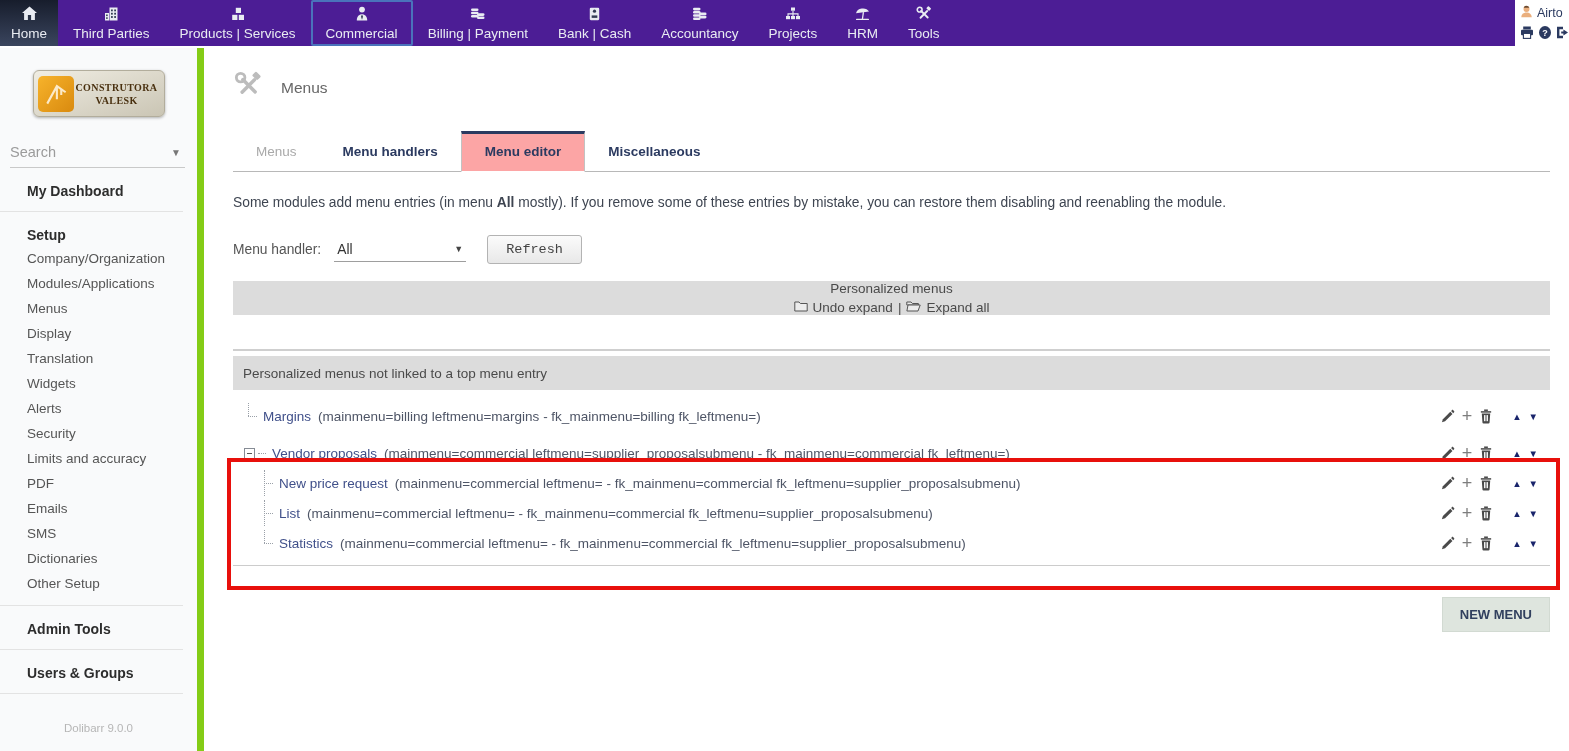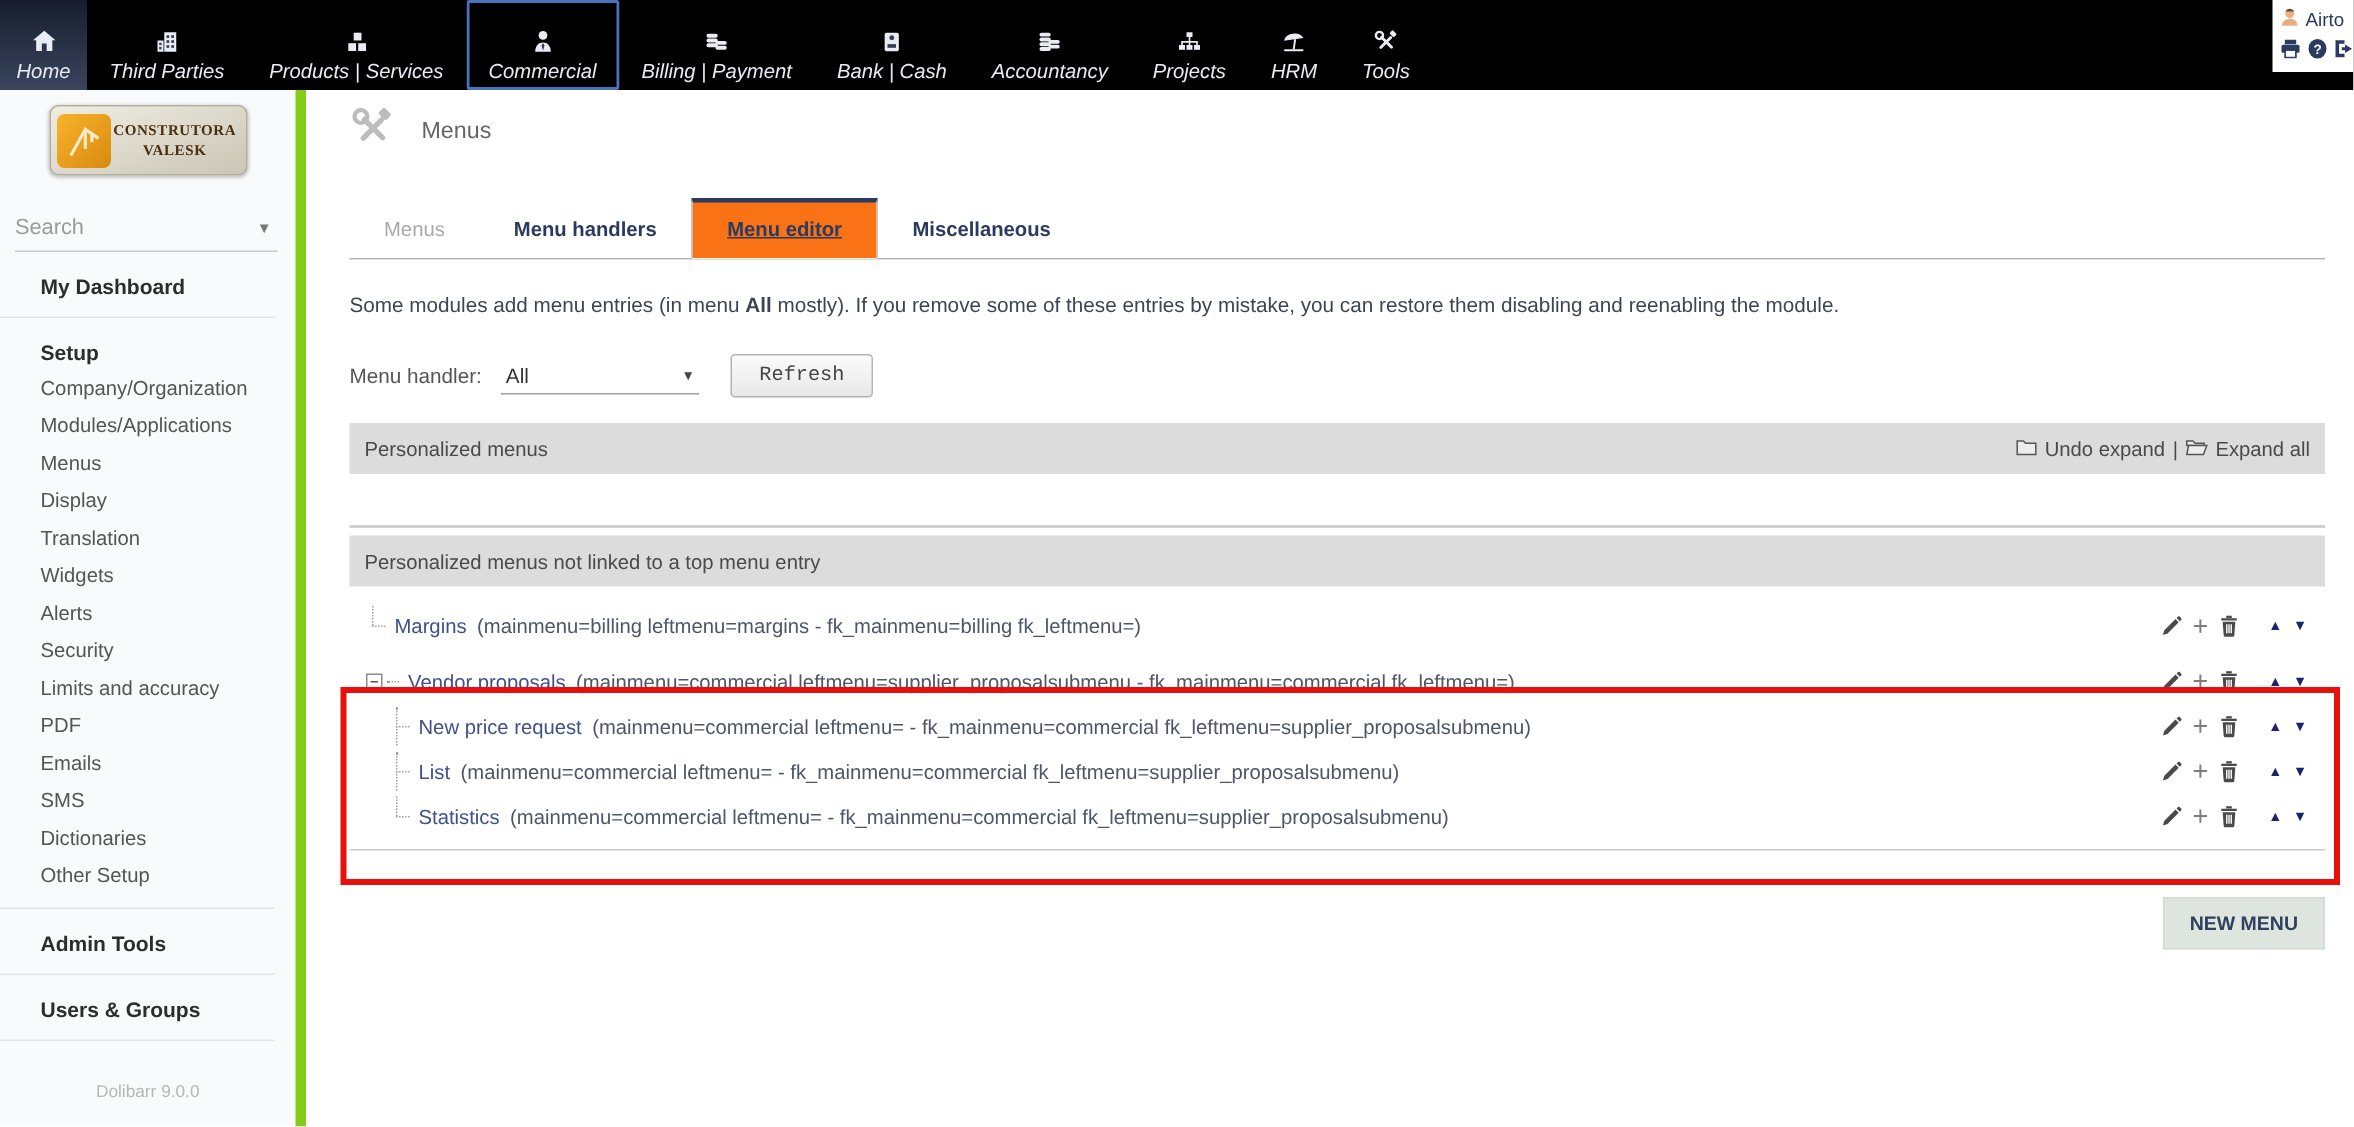--- a/index.html
+++ b/index.html
@@ -1,22 +1,22 @@
 <!DOCTYPE html>
 <html><head>
 <meta charset="utf-8">
 <style>
   * { margin:0; padding:0; box-sizing:border-box; }
   html,body { width:1569px; height:751px; overflow:hidden; background:#fff;
               font-family:"Liberation Sans", sans-serif; }
   .screen { position:relative; width:1569px; height:751px; overflow:hidden; }
 
   
-  .topbar { position:absolute; top:0; left:0; width:1569px; height:60px;
-            background:#000000; display:flex; align-items:stretch; color:#e9ecf2; z-index:5;font-style:italic; }
+  .topbar { position:absolute; top:0; left:0; width:1569px; height:46px;
+            background:#4c1d95; display:flex; align-items:stretch; color:#e9ecf2; z-index:5; }
   .nav-item { display:flex; flex-direction:column; align-items:center; justify-content:flex-end;
               padding:4px 15px 5px; font-size:13.5px; gap:3px; cursor:pointer; white-space:nowrap; }
   .nav-item .nicon { height:20px; display:flex; align-items:flex-end; }
   .nav-item.active { background:linear-gradient(180deg,#171d2c 0%,#3a455e 100%); padding:4px 11px 5px; }
   .nav-item.highlighted { box-shadow:inset 0 0 0 2px #4a73bb; border-radius:2px; }
   .user-block { position:absolute; right:0; top:0; width:54px; height:48px; background:#ffffff;
                 padding:5px 0 0 5px; overflow:hidden; z-index:6; }
   .user-line { display:flex; align-items:center; gap:4px; color:#2b3a60; font-size:12.5px; white-space:nowrap; }
   .icons-line { display:flex; gap:5px; margin-top:5px; align-items:center; }
   .help-circle { width:13px; height:13px; border-radius:50%; background:#2b3a60; color:#fff;
@@ -45,34 +45,34 @@
   .side-link { display:block; color:#555; font-size:13.5px; line-height:25px; cursor:pointer; text-decoration:none; }
   .version { position:absolute; bottom:17px; width:100%; text-align:center; color:#b6b6b6; font-size:11.5px; }
 
   
   .main { position:absolute; left:204px; top:48px; width:1365px; height:703px;
           background:#fff; padding:0 19px 0 29px; overflow:hidden; }
   .title-row { margin-top:22px; display:flex; align-items:center; gap:17px; color:#666; font-size:15.5px; }
   .tabs-row { margin-top:24px; display:flex; align-items:flex-end; border-bottom:1px solid #b8b8b8; height:43px; }
   .tab { padding:12px 23px; font-size:13.5px; font-weight:bold; color:#2b3a60; cursor:pointer; }
   .tab.muted { color:#a9a9a9; font-weight:normal; }
-  .tab.active { background:#f97316; border:1px solid #c2c2c2; border-top:3px solid #2b3a60;
-                border-bottom:1px solid #fff; margin-bottom:-1px; padding-top:10px;text-decoration:underline; }
+  .tab.active { background:#fca5a5; border:1px solid #c2c2c2; border-top:3px solid #2b3a60;
+                border-bottom:1px solid #fff; margin-bottom:-1px; padding-top:10px; }
   .desc { margin-top:20px; font-size:13.8px; color:#3e4551; line-height:21px; }
   .handler-row { margin-top:23px; display:flex; align-items:center; font-size:13.8px; color:#555; height:27px; }
   .handler-label { margin-right:13px; }
   .select { width:132px; border-bottom:1px solid #9e9e9e; display:flex; justify-content:space-between;
             align-items:center; padding:4px 3px; color:#333; margin-right:21px; cursor:pointer; }
   .select .caret { color:#444; font-size:9px; }
   .refresh-btn { background:linear-gradient(#fbfbfb,#e8e8e8); border:1px solid #b3b3b3; border-radius:3px;
                  padding:6px 18px; font-size:13.5px; color:#444; cursor:pointer;
                  font-family:Liberation Mono, monospace; }
   .bar { background:#dcdcdc; height:34px; display:flex; align-items:center; justify-content:space-between;
          padding:0 10px; font-size:13.5px; color:#4a4a4a; }
-  .bar1 { margin-top:18px; }
+  .bar1 { margin-top:18px;flex-direction:column; }
   .expand-links { display:flex; align-items:center; gap:5px; color:#4a4a4a; }
   .expand-links .lnk { cursor:pointer; }
   .table1-space { height:36px; border-bottom:2px solid #cfcfcf; }
   .bar2 { margin-top:5px; }
   .rows { padding-top:13px; }
   .menurow { display:flex; align-items:center; height:26px; font-size:13.5px; padding-left:11px; }
   .menurow.vendor { margin-top:11px; }
   .menurow.child { margin-top:4px; padding-left:27px; }
   .rowleft { display:flex; align-items:center; flex:1; min-width:0; }
   .mname { color:#40508a; margin-right:7px; cursor:pointer; white-space:nowrap; }

